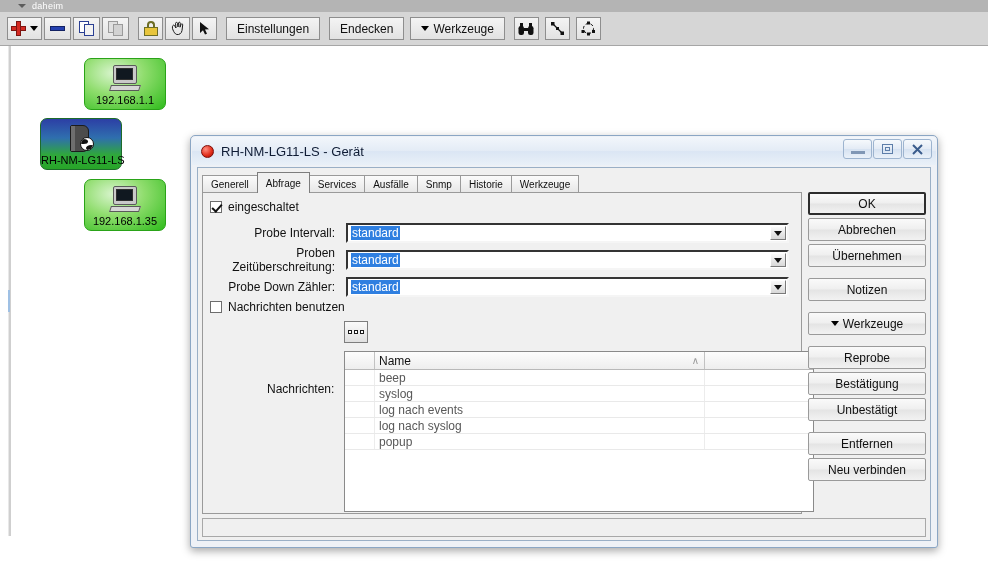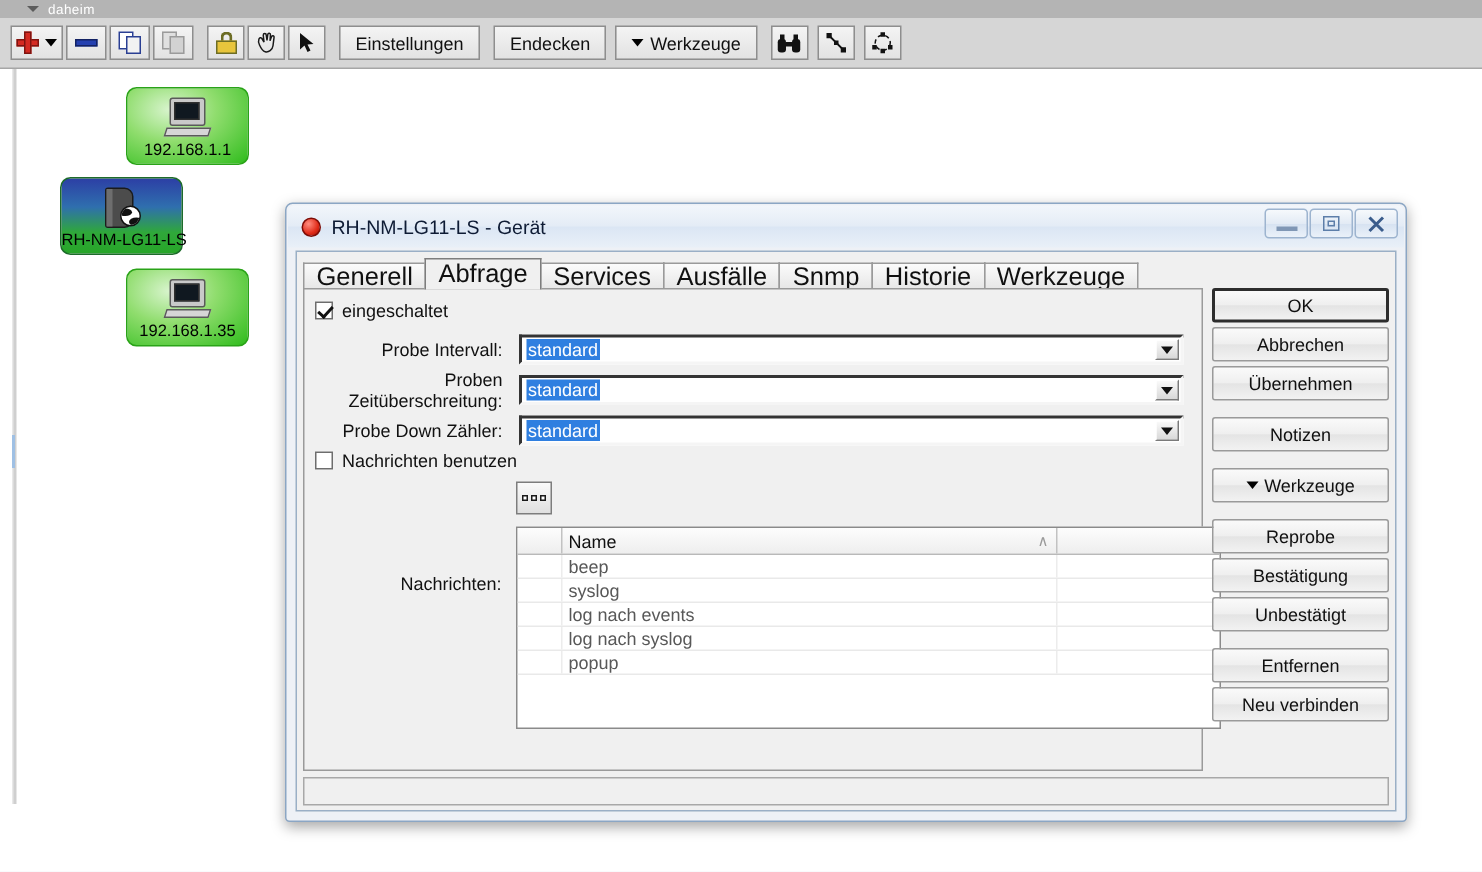--- a/index.html
+++ b/index.html
@@ -174,21 +174,21 @@
   
   .tabstrip{
     position:absolute;left:4px;top:4px;width:616px;height:21px;
     display:flex;align-items:flex-end;
   }
   .tab{
     height:18px;padding:0 8px;
     background:linear-gradient(180deg,#fbfbfb,#e6e6e6);
     border:1px solid #9a9a9a;border-bottom:none;
     display:flex;align-items:center;
-    font-size:17px;color:#101010;
+    font-size:10px;color:#101010;
     box-sizing:border-box;
     margin-right:-1px;
   }
   .tab.active{
     height:21px;background:#f0f0f0;border-color:#7d7d7d;
     position:relative;z-index:3;
   }
   .tab-panel{
     position:absolute;left:4px;top:24px;right:128px;bottom:26px;
     background:#f0f0f0;border:1px solid #9a9a9a;
@@ -495,21 +495,21 @@
       </div>
 
       <div class="dots-btn" style="left:141px;top:128px;">
         <i></i>
           <i></i>
           <i></i>
       </div>
 
       <span class="msg-label" style="left:64px;top:189px;">Nachrichten:</span>
 
-      <div class="tbl" style="left:141px;top:158px;width:470px;height:135px;">
+      <div class="tbl" style="left:141px;top:158px;width:470px;height:161px;">
         <div class="tbl-head">
           <div class="th c0"></div>
           <div class="th c1">
             <span>Name</span>
             <span class="sort">∧</span>
           </div>
           <div class="th c2"></div>
         </div>
 
         <div class="tr">

